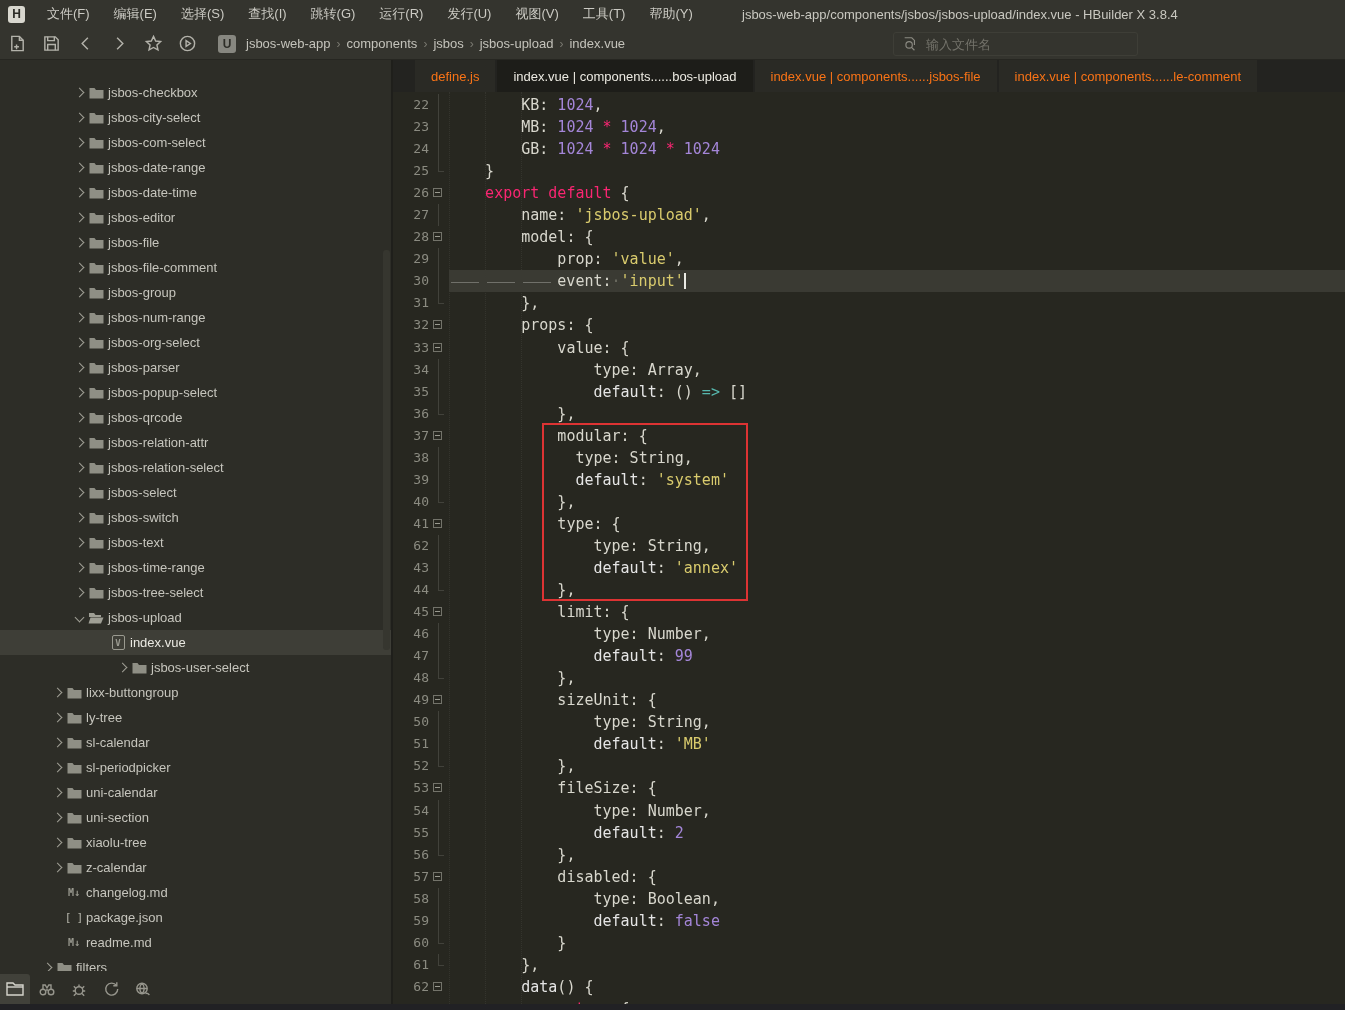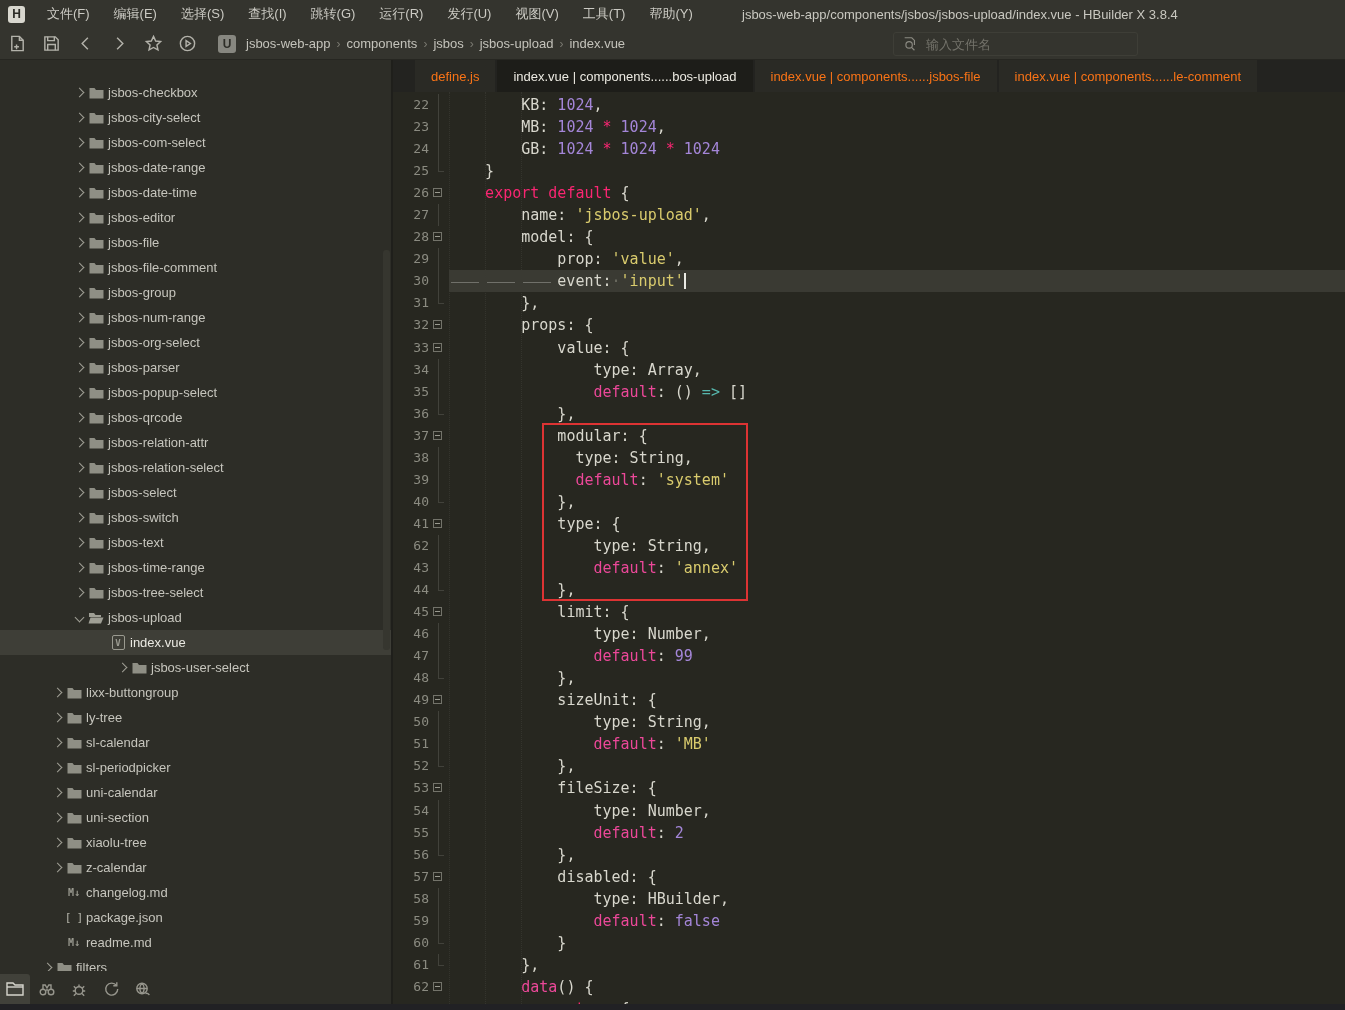--- a/index.html
+++ b/index.html
@@ -64,21 +64,21 @@
   .ln{display:inline-block;width:36px;text-align:right;color:#8b8b81;font-size:13px;vertical-align:top;}
   .fm{display:inline-block;width:20px;height:22.05px;vertical-align:top;position:relative;}
   .fm.l::before{content:"";position:absolute;left:9px;top:0;bottom:0;width:1px;background:#42423b;}
   .fm.e::before{content:"";position:absolute;left:9px;top:0;height:12px;width:1px;background:#42423b;}
   .fm.e::after{content:"";position:absolute;left:9px;top:11px;width:6px;height:1px;background:#42423b;}
   .fm.b::before{content:"";position:absolute;left:4px;top:6px;width:9px;height:9px;border:1px solid #73736a;
                 background:#272720;box-sizing:border-box;}
   .fm.b::after{content:"";position:absolute;left:6px;top:10px;width:5px;height:1px;background:#9a9a90;}
   .code{color:#d8d7cd;}
   .ind{display:inline-block;}
-  .w{color:#d8d7cd;}.k{color:#f92672;}.g{color:#ec4899;}.y{color:#d9cb6d;}.p{color:#a486d8;}
+  .w{color:#d8d7cd;}.k{color:#f92672;}.g{color:#e5e5e5;}.y{color:#d9cb6d;}.p{color:#a486d8;}
   .c{color:#57b7ad;}.dot{color:#6b6b62;}
   .tabdash{display:inline-block;width:4ch;height:22.05px;vertical-align:top;
            background:linear-gradient(#70706a,#70706a) 2px 55%/28px 1px no-repeat;}
   .caret{display:inline-block;width:2px;height:16px;background:#eaeae4;vertical-align:-3px;}
   .redbox{position:absolute;left:149px;top:331px;width:206px;height:178px;border:2px solid #dd3333;box-sizing:border-box;}
   .bottomstrip{position:absolute;left:0;bottom:0;width:1345px;height:6px;background:#212124;}
 </style>
 </head>
 <body>
 
@@ -621,21 +621,21 @@
           <div class="cl"><span class="ln">48</span><span class="fm e"></span><span class="code"><span class="ind" style="width: 12ch;"></span><span class="w">},</span></span></div>
           <div class="cl"><span class="ln">49</span><span class="fm b"></span><span class="code"><span class="ind" style="width: 12ch;"></span><span class="w">sizeUnit: {</span></span></div>
           <div class="cl"><span class="ln">50</span><span class="fm l"></span><span class="code"><span class="ind" style="width: 16ch;"></span><span class="w">type: String,</span></span></div>
           <div class="cl"><span class="ln">51</span><span class="fm l"></span><span class="code"><span class="ind" style="width: 16ch;"></span><span class="g">default</span><span class="w">: </span><span class="y">'MB'</span></span></div>
           <div class="cl"><span class="ln">52</span><span class="fm e"></span><span class="code"><span class="ind" style="width: 12ch;"></span><span class="w">},</span></span></div>
           <div class="cl"><span class="ln">53</span><span class="fm b"></span><span class="code"><span class="ind" style="width: 12ch;"></span><span class="w">fileSize: {</span></span></div>
           <div class="cl"><span class="ln">54</span><span class="fm l"></span><span class="code"><span class="ind" style="width: 16ch;"></span><span class="w">type: Number,</span></span></div>
           <div class="cl"><span class="ln">55</span><span class="fm l"></span><span class="code"><span class="ind" style="width: 16ch;"></span><span class="g">default</span><span class="w">: </span><span class="p">2</span></span></div>
           <div class="cl"><span class="ln">56</span><span class="fm e"></span><span class="code"><span class="ind" style="width: 12ch;"></span><span class="w">},</span></span></div>
           <div class="cl"><span class="ln">57</span><span class="fm b"></span><span class="code"><span class="ind" style="width: 12ch;"></span><span class="w">disabled: {</span></span></div>
-          <div class="cl"><span class="ln">58</span><span class="fm l"></span><span class="code"><span class="ind" style="width: 16ch;"></span><span class="w">type: HBuilder,</span></span></div>
+          <div class="cl"><span class="ln">58</span><span class="fm l"></span><span class="code"><span class="ind" style="width: 16ch;"></span><span class="w">type: Boolean,</span></span></div>
           <div class="cl"><span class="ln">59</span><span class="fm l"></span><span class="code"><span class="ind" style="width: 16ch;"></span><span class="g">default</span><span class="w">: </span><span class="p">false</span></span></div>
           <div class="cl"><span class="ln">60</span><span class="fm e"></span><span class="code"><span class="ind" style="width: 12ch;"></span><span class="w">}</span></span></div>
           <div class="cl"><span class="ln">61</span><span class="fm e"></span><span class="code"><span class="ind" style="width: 8ch;"></span><span class="w">},</span></span></div>
           <div class="cl"><span class="ln">62</span><span class="fm b"></span><span class="code"><span class="ind" style="width: 8ch;"></span><span class="g">data</span><span class="w">() {</span></span></div>
           <div class="cl"><span class="ln">63</span><span class="fm b"></span><span class="code"><span class="ind" style="width: 12ch;"></span><span class="k">return</span><span class="w"> {</span></span></div>
         </div>
       <div class="redbox"></div>
     </div>
   </div>
 </div>

